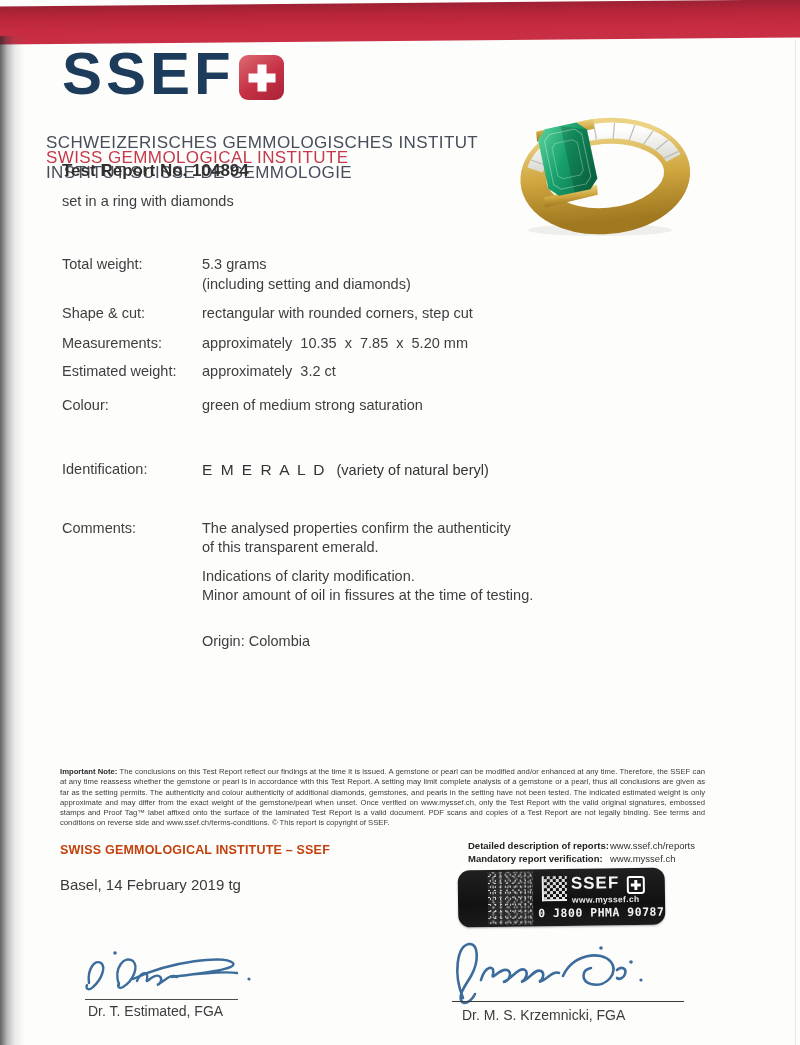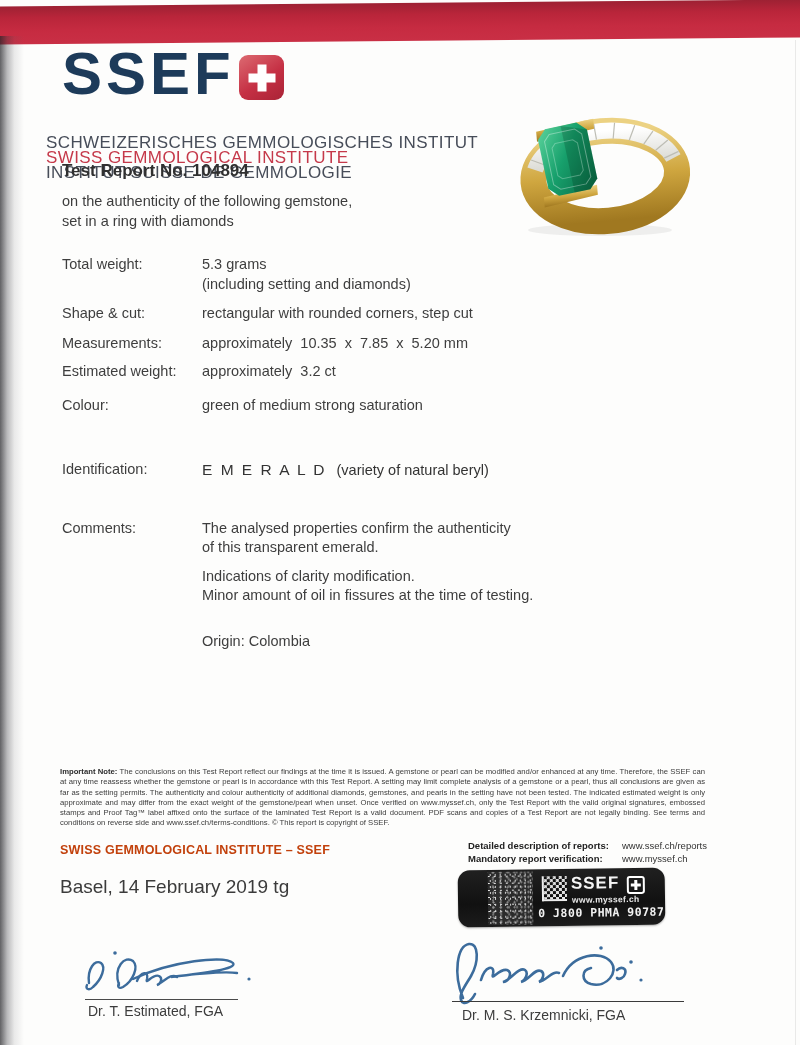--- a/index.html
+++ b/index.html
@@ -48,25 +48,25 @@
   .comline{position:absolute;left:140px;white-space:nowrap;}
   .c1a{top:0;} .c1b{top:19px;} .c2a{top:48px;} .c2b{top:67px;} .corg{top:113px;text-align:center;}
 
   
   .fineprint{position:absolute;left:60px;top:767px;width:645px;
     font-size:7.7px;line-height:10.3px;text-align:justify;color:#3b3b3b;}
   .fineprint b{color:#2b2b2b;}
 
   
   .institute{position:absolute;left:60px;top:843px;font-size:12.5px;font-weight:bold;color:#c2410c;letter-spacing:0.2px;}
-  .placedate{position:absolute;left:60px;top:876px;font-size:19px;color:#3b3b3b;}
+  .placedate{position:absolute;left:60px;top:876px;font-size:15px;color:#3b3b3b;}
   .links{position:absolute;left:468px;top:839px;font-size:9.5px;line-height:13px;color:#222;}
   .links .lrow{display:flex;}
   .links .lab{font-weight:bold;width:142px;}
-  .links .url{font-weight:normal;color:#333;margin-left:12px;}
+  .links .url{font-weight:normal;color:#333;}
 
   
   .tag{position:absolute;left:458px;top:869px;width:207px;height:57px;border-radius:12px;
     background:linear-gradient(180deg,#202020,#111 60%,#1c1c1c);transform:rotate(-0.8deg);
     box-shadow:0 1px 2px rgba(0,0,0,0.3);}
   .tag .speckle{position:absolute;left:30px;top:2px;width:45px;height:53px;background-color:#2b2b2b;
     background-image:
       radial-gradient(circle,#d2d2d2 0.8px,transparent 1.1px),
       radial-gradient(circle,#8f8f8f 0.9px,transparent 1.2px),
       radial-gradient(circle,#e7e7e7 0.7px,transparent 1px),
@@ -150,21 +150,20 @@
       <path d="M53,24 L85,24 L94,33 L94,83 L85,92 L53,92 L44,83 L44,33 Z" fill="url(#gEm)"></path>
       <path d="M69,24 L94,33 L94,83 L85,92 L69,92 Z" fill="rgba(0,45,25,0.22)"></path>
       <path d="M56,30 L82,30 L88,36 L88,80 L82,86 L56,86 L50,80 L50,36 Z" fill="none" stroke="rgba(255,255,255,0.35)" stroke-width="1"></path>
       <path d="M60,40 L78,40 L82,44 L82,72 L78,76 L60,76 L56,72 L56,44 Z" fill="none" stroke="rgba(235,255,244,0.3)" stroke-width="1"></path>
     </g>
   </g>
 </svg>
 
 <div class="title">Test Report No. 104894</div>
 <div class="intro">
-  <div>on the authenticity of the following gemstone,</div>
   <div>set in a ring with diamonds</div>
 </div>
 
 <div class="frow r0">
   <span class="lab">Total weight:</span>
   <span class="val">5.3 grams</span>
   <span class="val2">(including setting and diamonds)</span>
 </div>
 <div class="frow r1">
   <span class="lab">Shape &amp; cut:</span>

